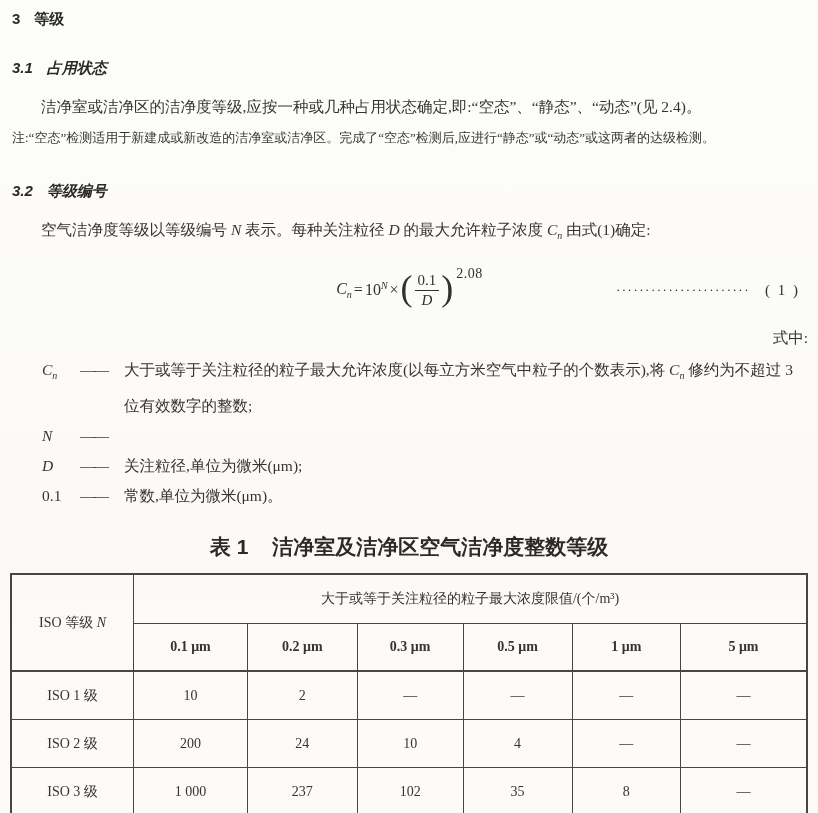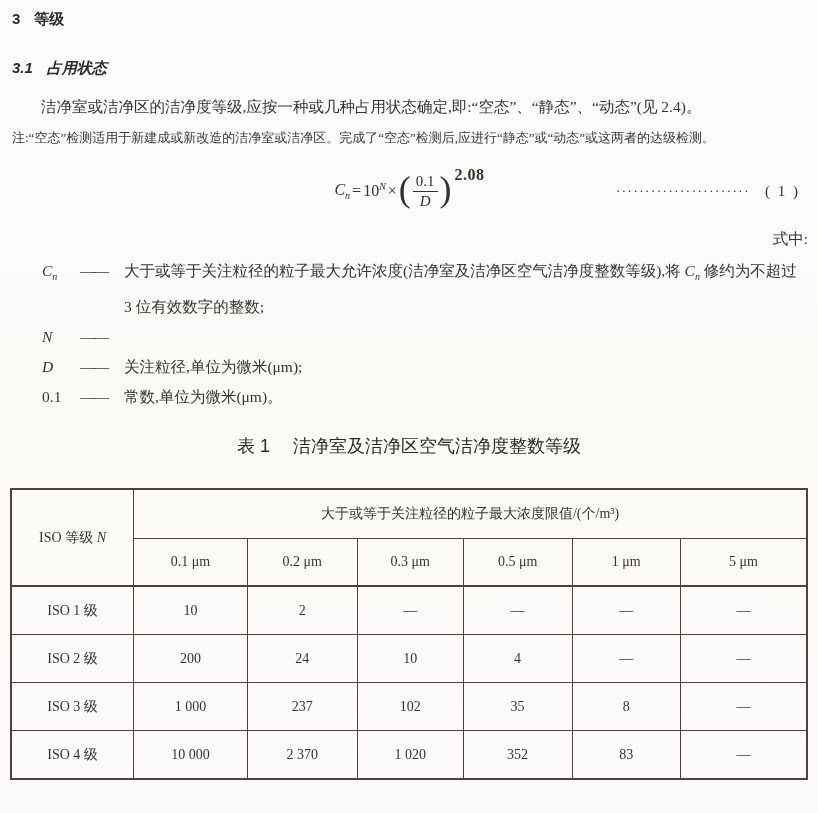--- a/index.html
+++ b/index.html
@@ -34,51 +34,51 @@
   .formula-row{
     position:relative;margin:10px 0 2px 0;height:58px;
     display:flex;align-items:center;justify-content:center;
     font-size:16px;
   }
   .formula{display:inline-flex;align-items:center;gap:2px;}
   .frac{display:inline-flex;flex-direction:column;text-align:center;vertical-align:middle;font-size:15px;line-height:1.25;}
   .frac .num{border-bottom:1.3px solid #34312c;padding:0 3px;}
   .frac .den{padding:0 3px;}
   .bigp{font-size:36px;font-weight:300;line-height:1;position:relative;top:-2px;color:#34312c;}
-  .pow{font-size:16px;position:relative;top:-16px;left:1px;letter-spacing:.5px;font-weight:bold;}
+  .pow{font-size:14px;position:relative;top:-16px;left:1px;letter-spacing:.5px;}
   .eq-dots{
     position:absolute;right:58px;top:50%;transform:translateY(-50%);
     font-size:13px;letter-spacing:1.5px;color:#34312c;
   }
   .eq-no{
     position:absolute;right:8px;top:50%;transform:translateY(-50%);
     font-size:15px;letter-spacing:2px;
   }
   .where{margin:4px 0 2px 32px;text-align:right;}
   .def-item{display:flex;margin-left:32px;}
   .def-term{width:38px;flex:none;}
   .def-dash{width:44px;flex:none;letter-spacing:-2px;}
   .def-body{flex:1;}
   
   .tbl-caption{
     font-family:"Liberation Sans","DejaVu Sans",sans-serif;
-    font-weight:normal;font-size:18px;color:#2c2a26;
-    text-align:center;margin:22px 0 30px 0;
+    font-weight:bold;font-size:21px;color:#2c2a26;
+    text-align:center;margin:22px 0 12px 0;
   }
   .tbl-caption .cap-label{margin-right:18px;}
   
   table{
     width:798px;border-collapse:collapse;table-layout:fixed;
     font-size:14px;color:#37342f;
   }
   table,th,td{border:1px solid #4a463f;}
   table{border-width:2px;}
   th,td{text-align:center;vertical-align:middle;padding:8px 4px;font-weight:normal;}
   tr.hdr1 th{height:32px;}
-  tr.hdr2 th{height:30px;border-bottom-width:2px;}
+  tr.hdr2 th{height:30px;border-bottom-width:2px;font-weight:bold;}
   tr.datarow td{height:31px;}
   th.iso-col{border-bottom-width:2px;border-radius:14px;}
   .col-iso{width:15.4%;}
   .col-p1{width:14.3%;}.col-p2{width:13.8%;}.col-p3{width:13.3%;}
   .col-p4{width:13.7%;}.col-p5{width:13.6%;}.col-p6{width:15.9%;}
 </style>
 </head>
 <body>
 
 <div class="page">
@@ -90,21 +90,26 @@
 
   <div class="hd hd-sub">
     <span>3.1</span>
     <span>占用状态</span>
   </div>
 
   <p class="body-text para">洁净室或洁净区的洁净度等级,应按一种或几种占用状态确定,即:“空态”、“静态”、“动态”(见 2.4)。</p>
 
   <p class="note">注:“空态”检测适用于新建成或新改造的洁净室或洁净区。完成了“空态”检测后,应进行“静态”或“动态”或这两者的达级检测。</p>
 
-
+  <div class="hd hd-sub">
+    <span>3.2</span>
+    <span>等级编号</span>
+  </div>
+
+  <p class="body-text para"><span>空气洁净度等级以等级编号 </span><span class="ivar">N</span><span> 表示。每种关注粒径 </span><span class="ivar">D</span><span> 的最大允许粒子浓度 </span><span class="ivar"><span>C</span><sub>n</sub></span><span> 由式(1)确定:</span></p>
 
   <div class="formula-row">
     <span class="formula">
       <span class="ivar"><span>C</span><sub>n</sub></span>
       <span>=</span>
       <span><span>10</span><sup class="ivar">N</sup></span>
       <span>×</span>
       <span class="bigp">(</span>
       <span class="frac">
         <span class="num">0.1</span>
@@ -115,21 +120,21 @@
     </span>
     <span class="eq-dots">·······················</span>
     <span class="eq-no">( 1 )</span>
   </div>
 
   <p class="body-text where">式中:</p>
 
   <div class="body-text def-item">
     <span class="def-term ivar"><span>C</span><sub>n</sub></span>
     <span class="def-dash">——</span>
-    <span class="def-body"><span>大于或等于关注粒径的粒子最大允许浓度(洁净室及洁净区空气洁净度整数等级),将 </span><span class="ivar"><span>C</span><sub>n</sub></span><span> 修约为不超过 3 位有效数字的整数;</span></span>
+    <span class="def-body"><span>大于或等于关注粒径的粒子最大允许浓度(以每立方米空气中粒子的个数表示),将 </span><span class="ivar"><span>C</span><sub>n</sub></span><span> 修约为不超过 3 位有效数字的整数;</span></span>
   </div>
 
   <div class="body-text def-item">
     <span class="def-term ivar">N</span>
     <span class="def-dash">——</span>
   </div>
 
   <div class="body-text def-item">
     <span class="def-term ivar">D</span>
     <span class="def-dash">——</span>

